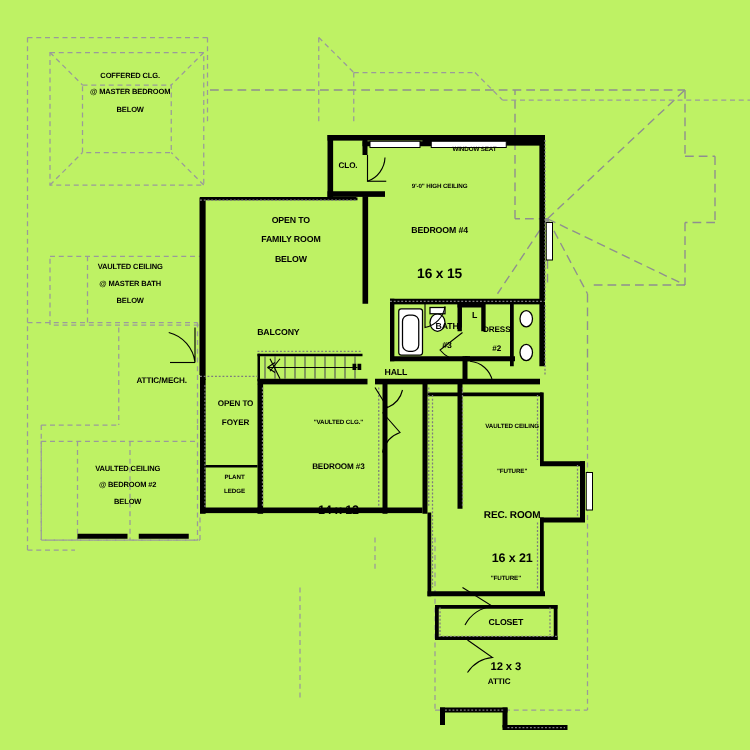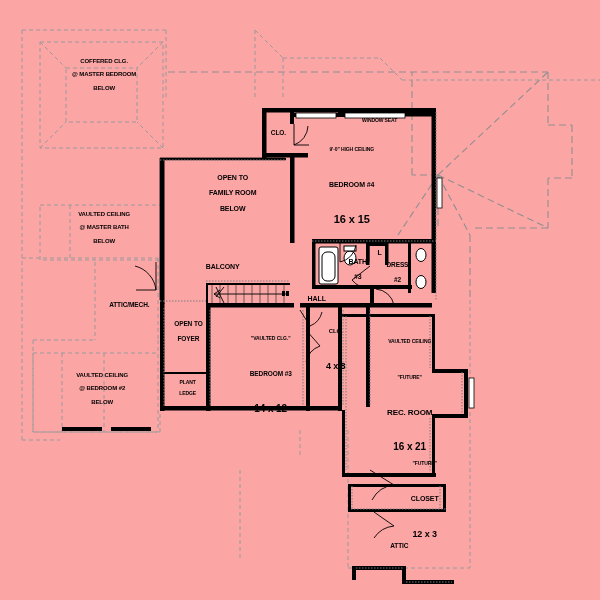--- a/index.html
+++ b/index.html
@@ -5,21 +5,21 @@
   html,body{margin:0;padding:0;background:#ffffff;}
   body{
     width:600px;height:600px;
     font-family:"Liberation Sans", sans-serif;
     color:#000;
     overflow:hidden;
   }
   #plan{
     position:relative;
     width:600px;height:600px;
-    background:#fca5a5;
+    background:#bef264;
   }
   #plan svg{position:absolute;left:0;top:0;}
   .lbl{
     position:absolute;
     text-align:center;
     font-weight:bold;
     color:#000;
     line-height:1.12;
     letter-spacing:-0.1px;
     white-space:pre;
@@ -354,39 +354,35 @@
   </div>
 
   <div class="lbl t7" style="left:376px;top:253px;">
     <span>L</span>
   </div>
 
   <div class="lbl t7" style="left:313px;top:299px;">
     <span>HALL</span>
   </div>
 
-  <div class="lbl" style="left:327px;top:346px;">
-    <span class="t6">CLO.</span><br>
-    <span class="t9">4 x 8</span>
-  </div>
 
   <div class="lbl" style="left:262px;top:371px;">
     <span class="sub">"VAULTED CLG."</span><br>
     <span class="t65">BEDROOM #3</span><br>
     <span class="t10">14 x 12</span>
   </div>
 
   <div class="lbl" style="left:401px;top:392px;">
     <span class="sub">VAULTED CEILING</span><br>
     <span class="sub">"FUTURE"</span><br>
     <span class="t8">REC. ROOM</span><br>
     <span class="t10">16 x 21</span>
   </div>
 
-  <div class="lbl" style="left:416px;top:496px;">
+  <div class="lbl" style="left:396px;top:496px;">
     <span class="sub">"FUTURE"</span><br>
     <span class="t7">CLOSET</span><br>
     <span class="t9">12 x 3</span>
   </div>
 
   <div class="lbl t65" style="left:396px;top:546px;">
     <span>ATTIC</span>
   </div>
 
 </div>

